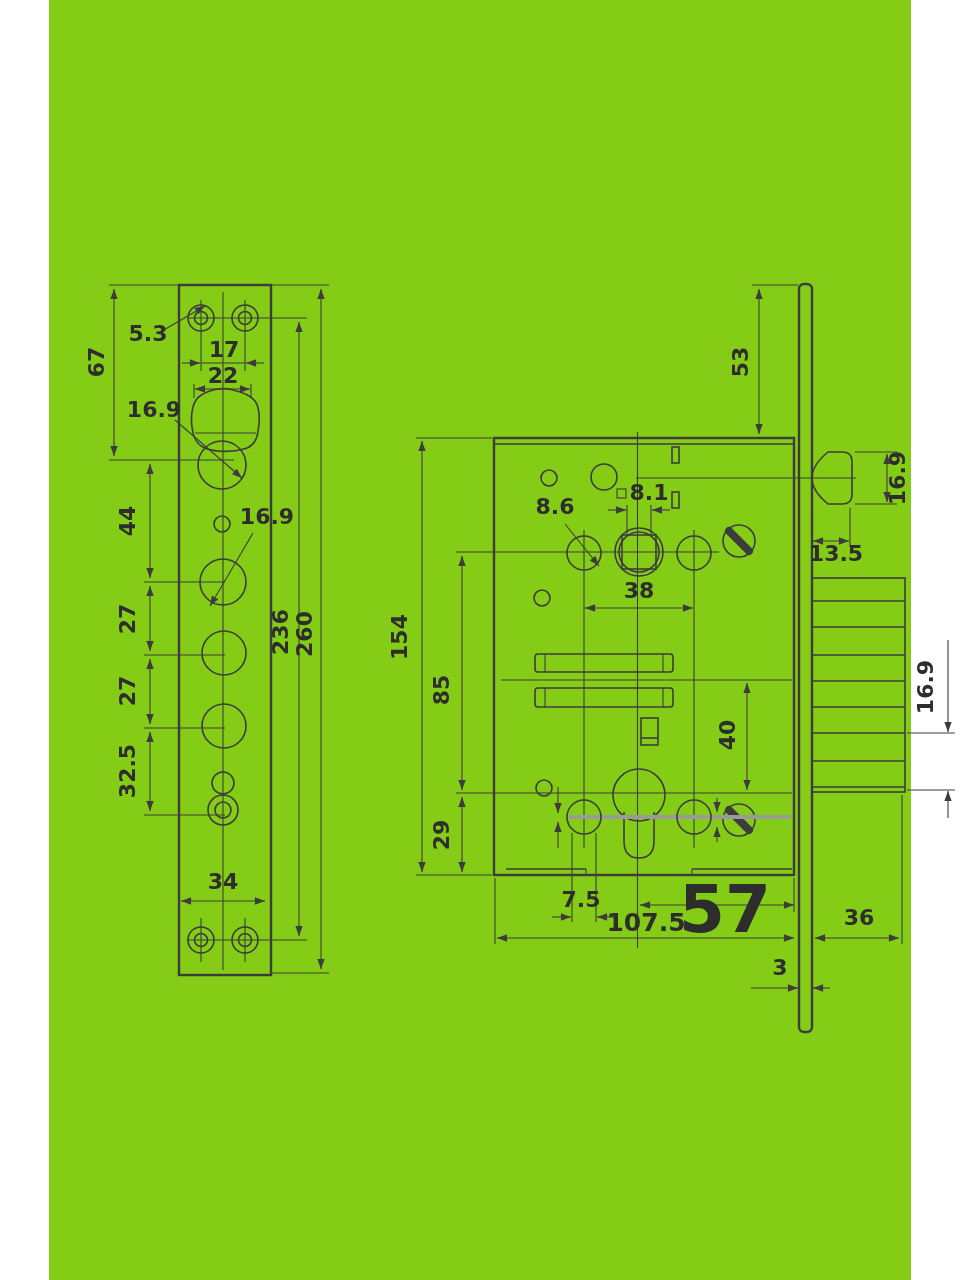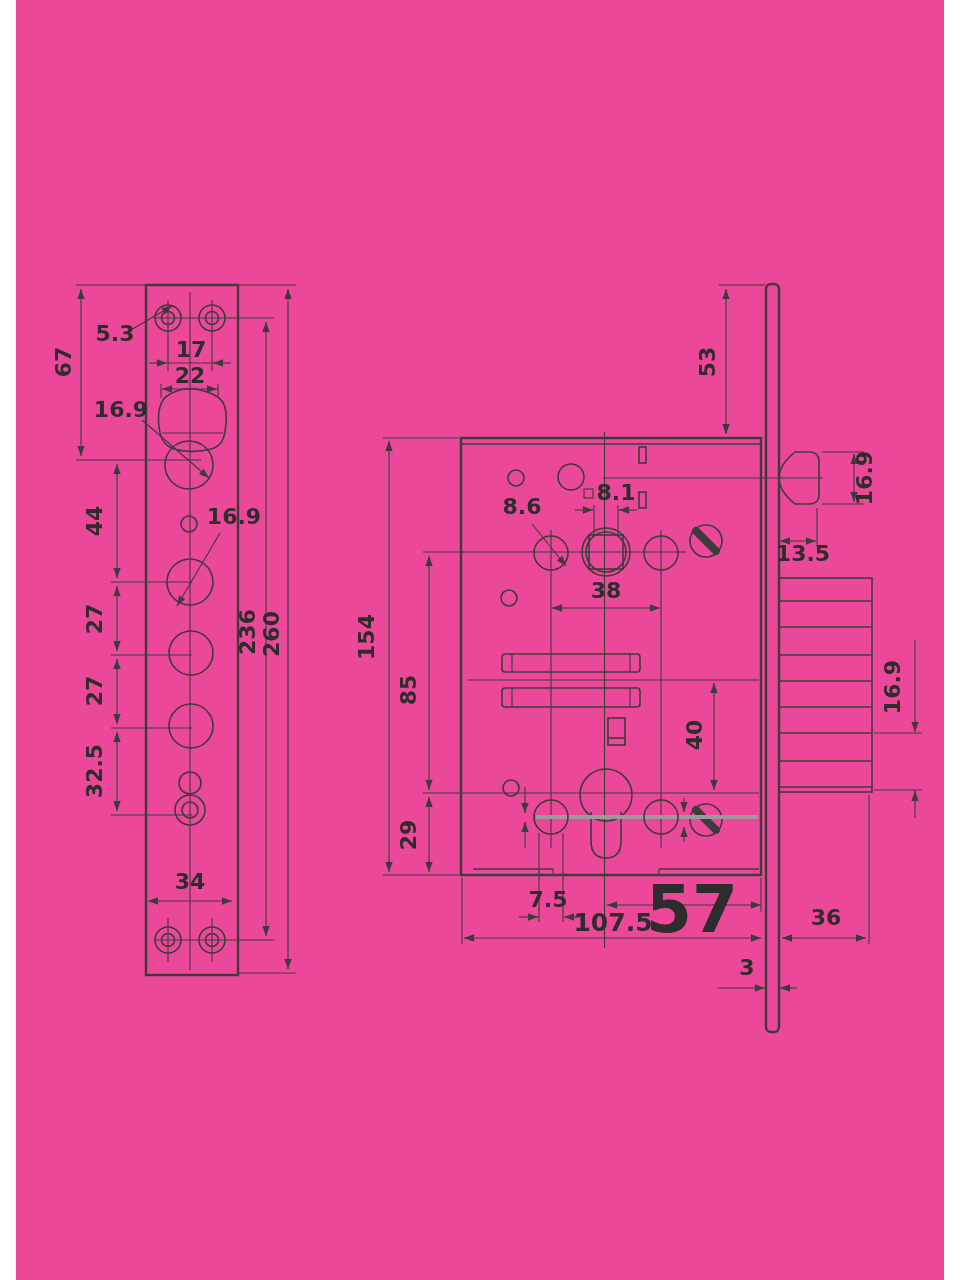--- a/index.html
+++ b/index.html
@@ -1,16 +1,16 @@
 <!DOCTYPE html>
 <html><head>
 <meta charset="utf-8">
 <style>
   html,body{margin:0;padding:0;background:#ffffff;}
-  #stage{width:928px;height:1280px;margin:0 auto;background:#ec4899;position:relative;}
+  #stage{width:862px;height:1280px;margin:0 auto;background:#84cc16;position:relative;}
   svg{display:block;}
   .geo line,.geo path,.geo rect,.geo circle,
   .dim line,.dim rect{fill:none;stroke:#3c3c3c;stroke-width:1.6;}
   .s2{stroke-width:2.4 !important;}
   .thin{stroke-width:1.1 !important;}
   .da{marker-start:url(#arr);marker-end:url(#arr);}
   .de{marker-end:url(#arr);}
   .gray{stroke:#9a9a9a !important;stroke-width:4 !important;}
   .slot{stroke-width:8 !important;stroke-linecap:round;}
   text{font-family:"DejaVu Sans","Liberation Sans",sans-serif;font-weight:bold;

